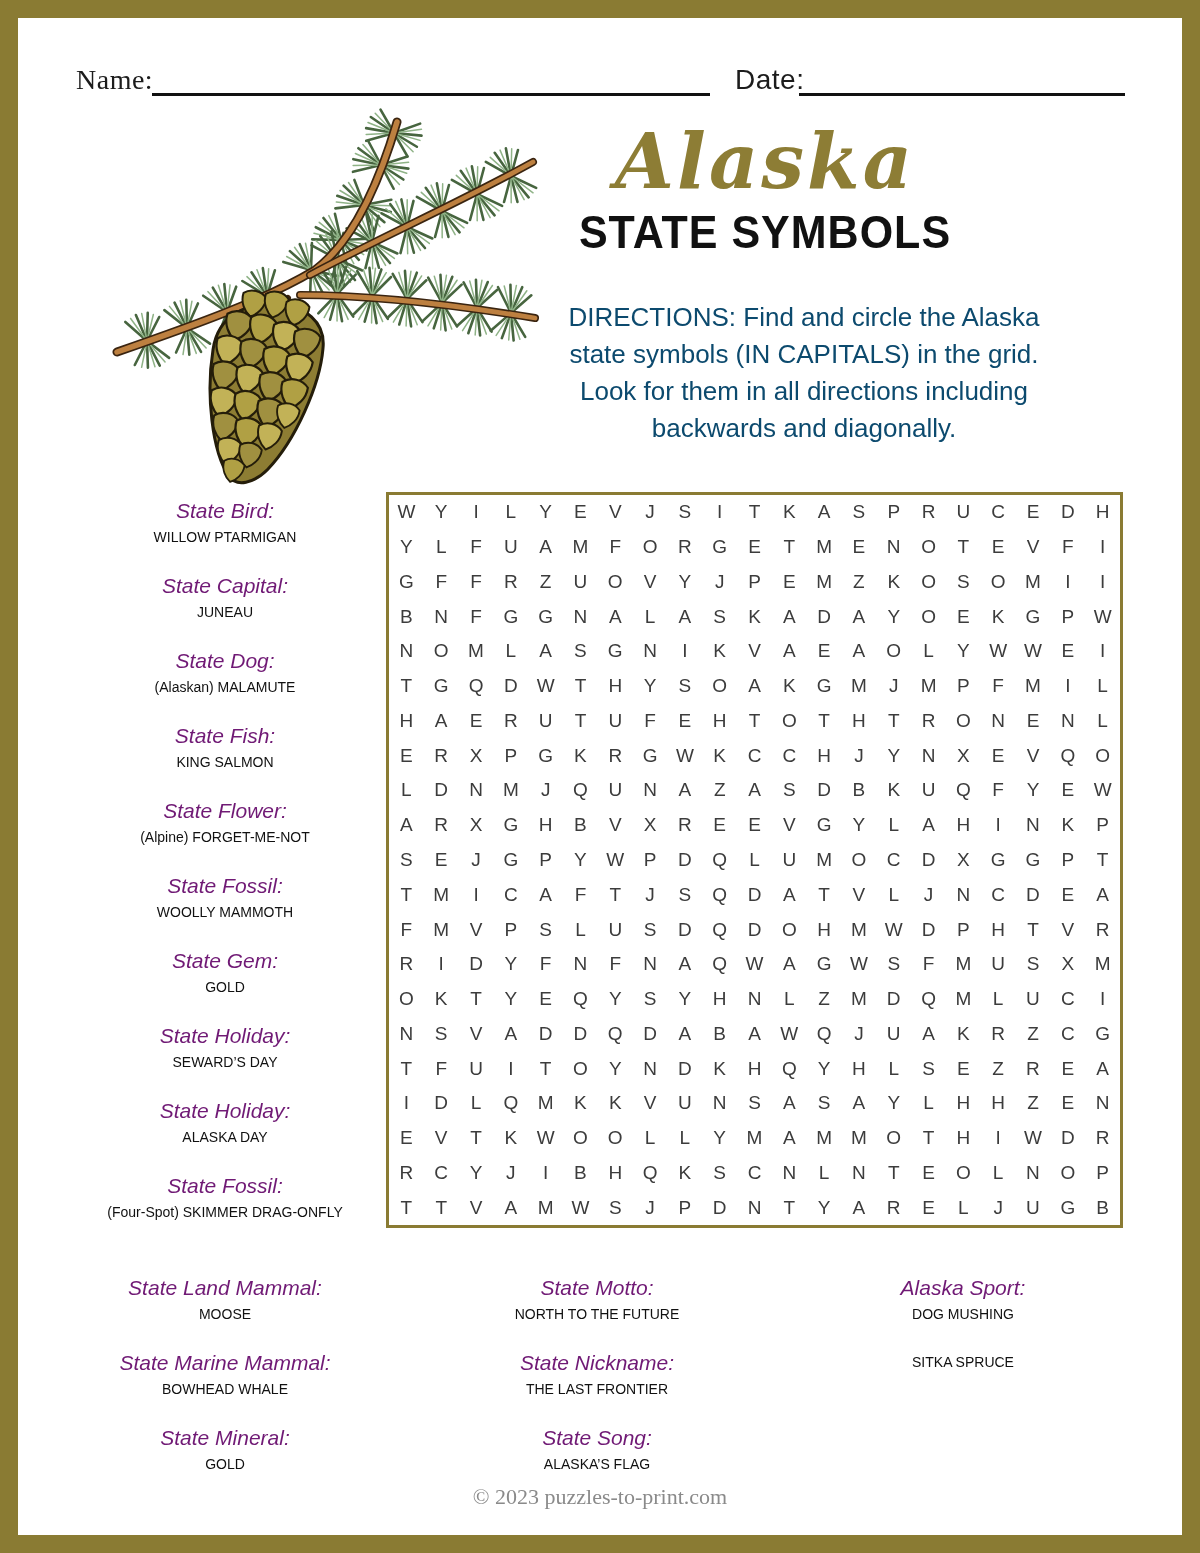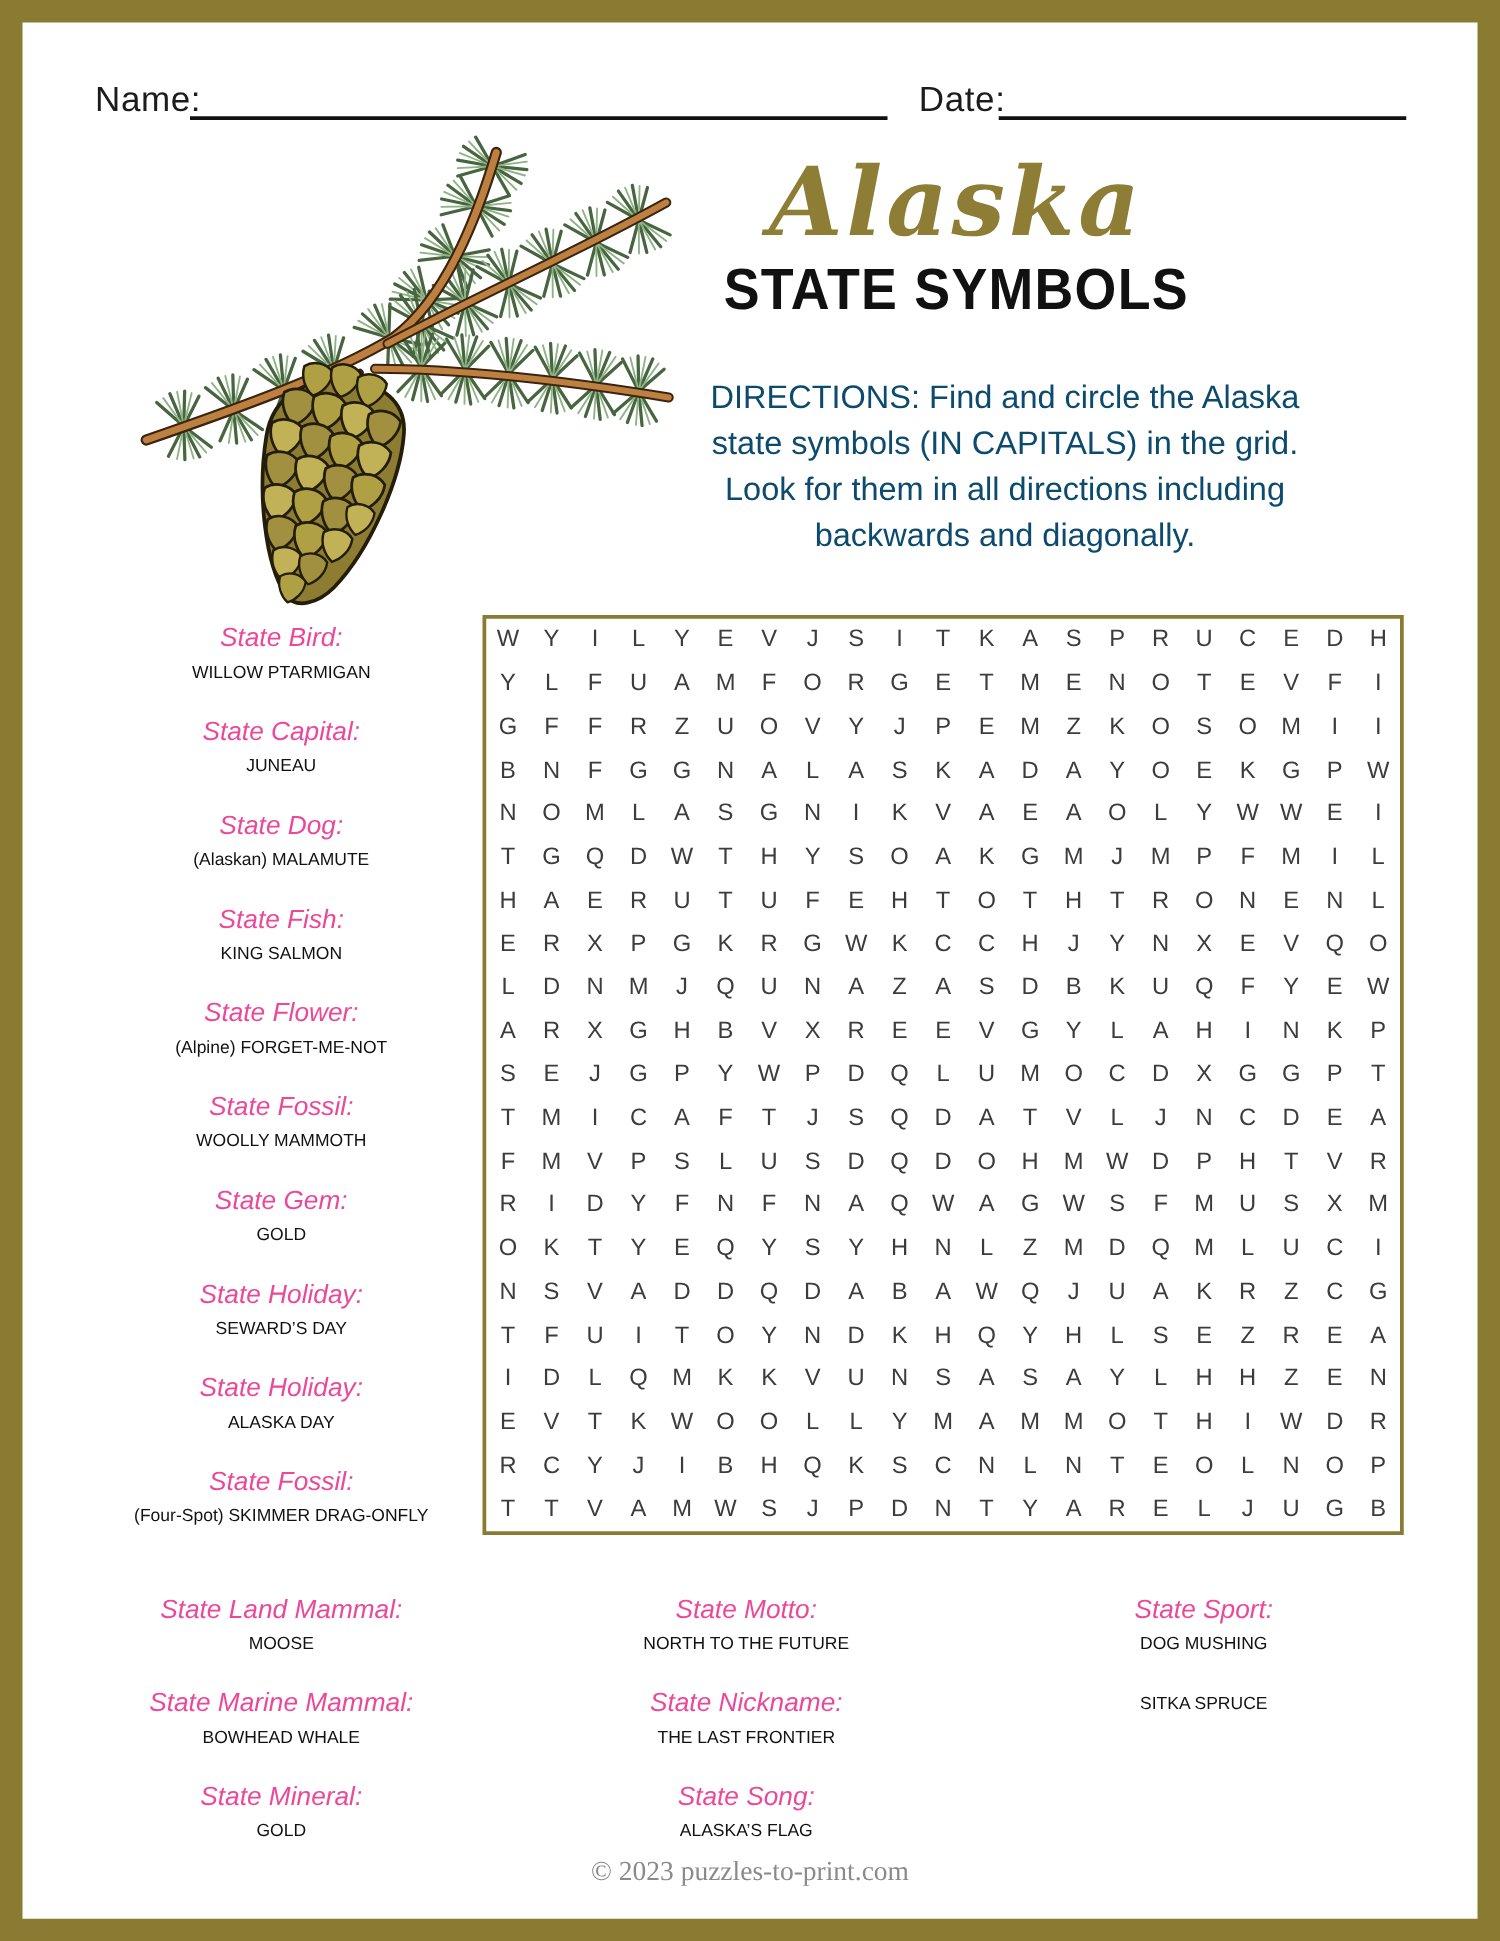--- a/index.html
+++ b/index.html
@@ -11,21 +11,21 @@
   *{margin:0;padding:0;box-sizing:border-box;}
   html,body{background:#ffffff;}
   body{
     width:1200px;height:1553px;position:relative;overflow:hidden;
     font-family:"Liberation Sans",sans-serif;color:var(--ink);
   }
   .frame{position:absolute;inset:0;border:18px solid var(--frame-gold);pointer-events:none;z-index:5;}
 
   
   .fill-label{position:absolute;font-size:28px;letter-spacing:.5px;}
-  .name-label{left:76px;top:64px;}
+  .name-label{left:76px;top:64px;font-family:Liberation Serif, serif;}
   .date-label{left:735px;top:64px;}
   .fill-line{position:absolute;height:30px;border-bottom:3px solid #111;top:66px;}
   .name-line{left:152px;width:558px;}
   .date-line{left:799px;width:326px;}
 
   
   .branch{position:absolute;left:105px;top:100px;width:440px;height:405px;}
 
   
   .title-block{position:absolute;left:530px;top:116px;width:470px;text-align:center;}
@@ -42,21 +42,21 @@
     font-size:26px;line-height:37px;color:#0c4a6e;
   }
 
   
   .list{position:absolute;text-align:center;}
   .list-left{left:75px;top:497px;width:300px;}
   .list-b1{left:60px;top:1274px;width:330px;}
   .list-b2{left:432px;top:1274px;width:330px;}
   .list-b3{left:798px;top:1274px;width:330px;}
   .wl-item{margin-bottom:21px;}
-  .wl-label{font-style:italic;font-size:21px;line-height:27px;color:#ec4899;}
+  .wl-label{font-style:italic;font-size:21px;line-height:27px;color:#701a75;}
   .wl-value{font-size:14px;line-height:27px;color:#111;}
 
   
   .grid-box{
     position:absolute;left:386px;top:492px;width:737px;height:736px;
     border:3px solid var(--grid-border);
     display:grid;grid-template-columns:repeat(21,1fr);grid-template-rows:repeat(21,1fr);
     background:#fff;
   }
   .cell{
@@ -671,21 +671,21 @@
       <div class="wl-label">State Nickname:</div>
       <div class="wl-value">THE LAST FRONTIER</div>
     </div>
     <div class="wl-item">
       <div class="wl-label">State Song:</div>
       <div class="wl-value">ALASKA’S FLAG</div>
     </div>
   </div>
 <div class="list list-b3">
     <div class="wl-item">
-      <div class="wl-label">State Sport:</div>
+      <div class="wl-label">Alaska Sport:</div>
       <div class="wl-value">DOG MUSHING</div>
     </div>
     <div class="wl-item">
       <div class="wl-value">SITKA SPRUCE</div>
     </div>
   </div>
 
 <div class="footer">© 2023 puzzles-to-print.com</div>
 
 </body></html>

